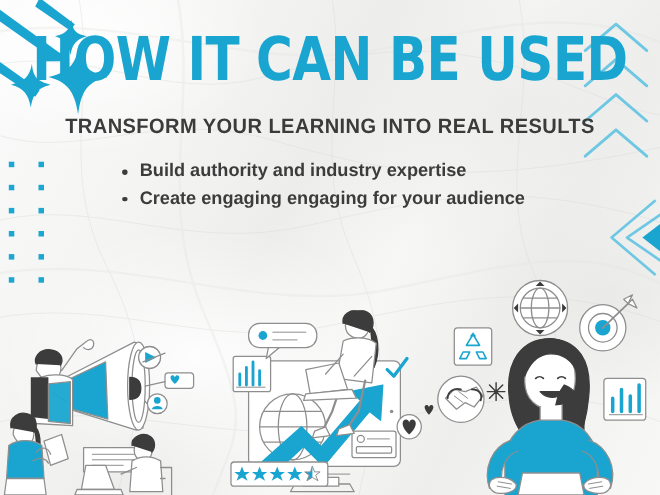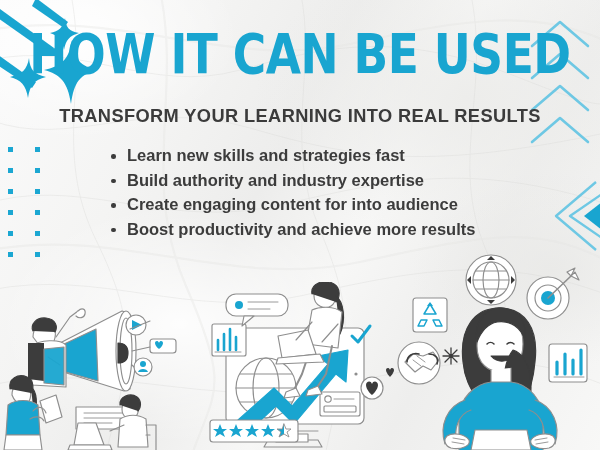--- a/index.html
+++ b/index.html
@@ -149,24 +149,22 @@
       <path d="M56 6 L16 40 L56 74"></path>
       <path d="M62 18 L30 40 L62 62"></path>
     </g>
     <path d="M62 26 L44 40 L62 54 Z" fill="#19a5d0"></path>
   </svg>
 
   <div id="headline">HOW IT CAN BE USED</div>
   <div id="subhead">TRANSFORM YOUR LEARNING INTO REAL RESULTS</div>
 
   <ul id="bullets">
-    <li>Learn new skills and strategies fast</li>
     <li>Build authority and industry expertise</li>
-    <li>Create engaging content for into audience</li>
-    <li>Boost productivity and achieve more results</li>
+    <li>Create engaging engaging for your audience</li>
   </ul>
 
   <svg id="art-left" viewBox="0 0 205 165">
     <g fill="none" stroke="#8e8e8e" stroke-width="1.15" stroke-linejoin="round" stroke-linecap="round">
 
       <path d="M60 58 L122 26 L128 28 L130 104 L124 106 L60 86 Z" fill="#ffffff"></path>
       <ellipse cx="126" cy="66" rx="10" ry="40" fill="#ffffff"></ellipse>
       <ellipse cx="126" cy="66" rx="6" ry="33" fill="#ffffff"></ellipse>
       <path d="M60 58 L60 86"></path>
 

